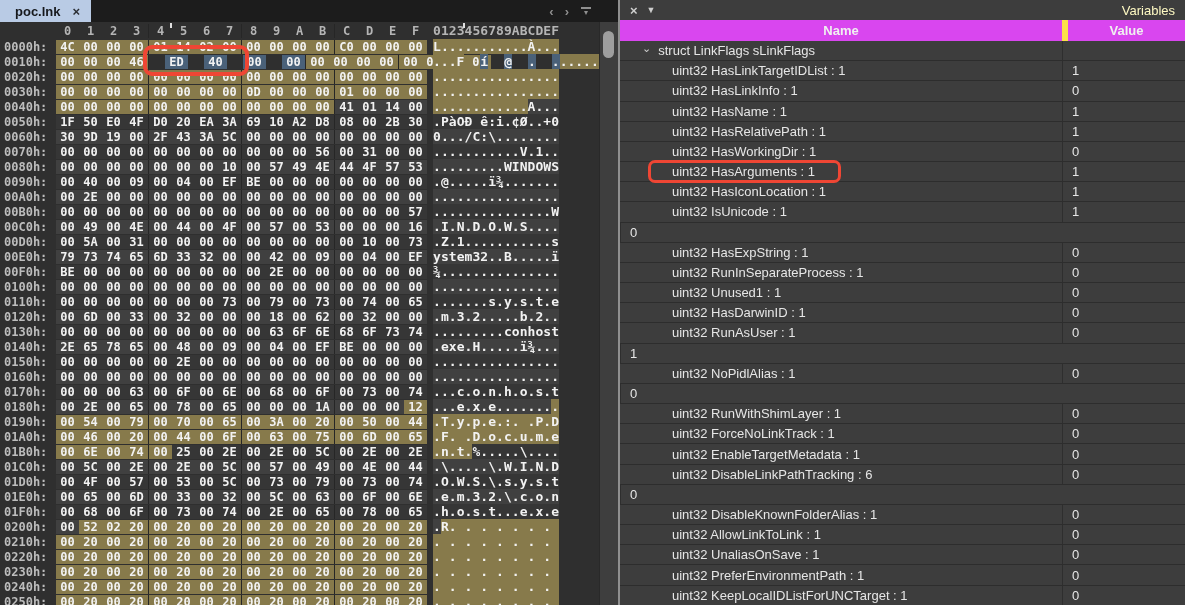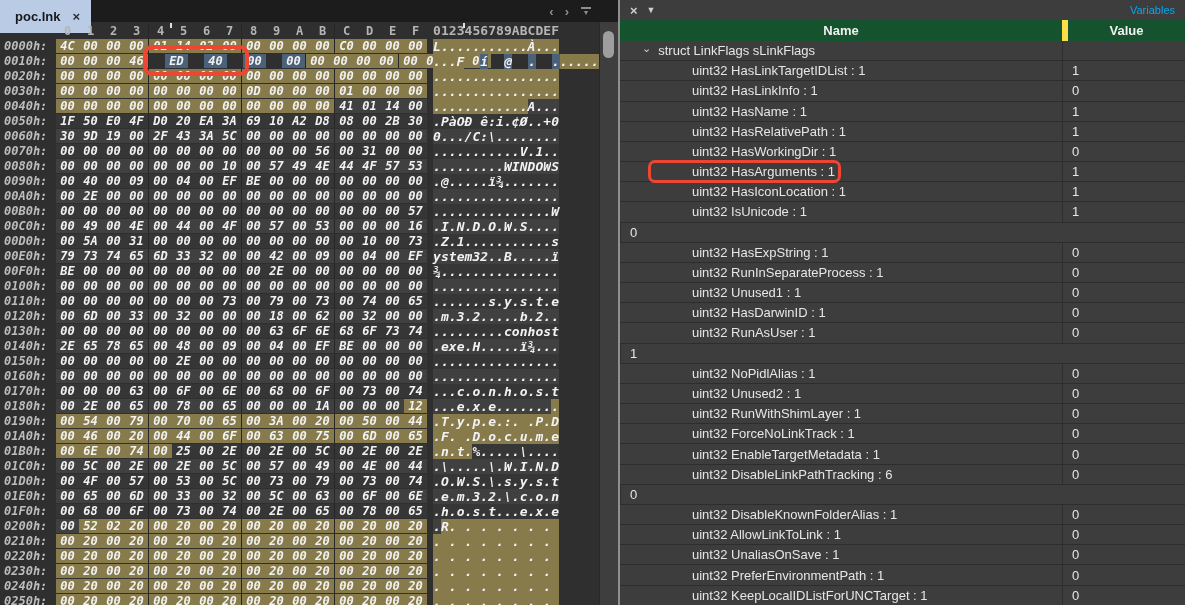--- a/index.html
+++ b/index.html
@@ -2,35 +2,35 @@
 <html style="--khaki: #877a4b; --selblue: #4a6179; --annred: #ef4634; --tabblue: #b9cbe5;"><head>
 <meta charset="utf-8">
 <style>
   html,body{margin:0;padding:0;background:#222;}
   .app{position:relative;width:1185px;height:605px;background:#2f2f2f;overflow:hidden;
        font-family:"Liberation Sans",sans-serif;-webkit-font-smoothing:antialiased;}
 
   
   .left{position:absolute;left:0;top:0;width:618px;height:605px;background:#2f2f2f;}
   .tabbar{position:absolute;left:0;top:0;width:100%;height:22px;background:#1c1c1c;}
-  .tab{position:absolute;left:0;top:0;height:33px;background:var(--tabblue,#b9cbe5);
+  .tab{position:absolute;left:0;top:0;height:22px;background:var(--tabblue,#b9cbe5);
        color:#16181c;font-size:13px;font-weight:bold;display:flex;align-items:center;
        padding:0 11px 0 15px;gap:12px;cursor:default;}
   .tabclose{font-size:13px;font-weight:bold;color:#2a2d33;line-height:1;}
   .nav{position:absolute;right:26px;top:0;height:22px;display:flex;align-items:center;gap:11px;
        color:#8f8f8f;font-size:13px;}
   .navglyph{line-height:1;font-weight:bold;}
   .ddicon{display:flex;flex-direction:column;align-items:center;width:12px;}
   .ddicon .bar{width:10px;border-top:2px solid #8f8f8f;margin-bottom:1px;}
   .ddicon .tri{font-size:8px;color:#8f8f8f;line-height:6px;}
 
   .hexhead{position:absolute;left:0;top:22px;height:17px;display:flex;align-items:center;
            font-family:"DejaVu Sans Mono",monospace;font-weight:bold;font-size:12px;color:#b5b5b5;}
   .hexbody{position:absolute;left:0;top:39px;bottom:0;width:600px;display:flex;flex-direction:column;}
-  .hrow{display:flex;flex:1;align-items:flex-start;font-style:italic;}
+  .hrow{display:flex;flex:1;align-items:center;}
   .off{width:52px;padding-left:4px;display:flex;align-items:center;
        font-family:"DejaVu Sans Mono",monospace;font-weight:bold;font-size:12px;color:#bdbdbd;}
   .bytes{display:flex;width:371px;}
   .grp{display:flex;border-right:1px solid #262626;}
   .grp:last-child{border-right:none;}
   .b{width:23px;display:flex;align-items:center;justify-content:center;
      font-family:"DejaVu Sans Mono",monospace;font-weight:bold;font-size:12px;color:#f2f2f2;}
   .ascii{display:flex;width:126px;margin-left:6px;}
   .a{width:7.875px;display:flex;align-items:center;justify-content:center;
      font-family:"DejaVu Sans Mono",monospace;font-weight:bold;font-size:13px;color:#f2f2f2;}
@@ -53,29 +53,29 @@
   .anno1{left:143px;top:45px;width:106px;height:31px;}
   .anno2{left:28px;top:160px;width:193px;height:23px;border-width:3.5px;border-radius:7px;}
 
   
   .vpanel{position:absolute;left:620px;top:0;width:565px;height:605px;background:#3d3d3d;}
   .vtitle{position:absolute;left:0;top:0;width:100%;height:20px;background:#3d3d3d;
           display:flex;align-items:center;padding:0 10px;box-sizing:border-box;
           color:#d6d6d6;font-size:13px;}
   .vclose{font-size:13px;font-weight:bold;color:#cfcfcf;margin-right:9px;line-height:1;}
   .vdd{font-size:9px;color:#cfcfcf;}
-  .vtitletext{margin-left:auto;color:#0ea5e9;font-size:11px;}
-  .vhead{position:absolute;left:0;top:20px;width:100%;height:21px;background:#14532d;
+  .vtitletext{margin-left:auto;color:#fef9c3;font-size:13px;}
+  .vhead{position:absolute;left:0;top:20px;width:100%;height:21px;background:#d946ef;
          display:flex;font-size:13px;font-weight:bold;color:#f0f0f0;}
   .vhname{width:442px;display:flex;align-items:center;justify-content:center;}
   .vhval{flex:1;display:flex;align-items:center;justify-content:center;border-left:6px solid #fde047;}
   .vrows{position:absolute;left:0;top:41px;bottom:0;width:100%;display:flex;flex-direction:column;}
   .vrow{flex:1;display:flex;background:#3d3d3d;border-bottom:1px solid #2d2d2d;box-sizing:border-box;}
   .vrow:last-child{border-bottom:none;}
-  .vname{width:442px;display:flex;align-items:center;padding-left:72px;box-sizing:border-box;
+  .vname{width:442px;display:flex;align-items:center;padding-left:52px;box-sizing:border-box;
          color:#e6e6e6;font-size:13px;white-space:nowrap;overflow:hidden;}
   .vname.struct{padding-left:22px;gap:7px;}
   .vexp{color:#cfcfcf;font-size:11px;line-height:1;transform:translateY(-2px);}
   .vval{flex:1;display:flex;align-items:center;padding-left:9px;border-left:1px solid #2e2e2e;
         color:#e6e6e6;font-size:13px;}
 </style>
 </head>
 <body>
 
 <div class="app">
@@ -2046,23 +2046,20 @@
         <div class="vrow">
           <span class="vval">1</span>
         </div>
         <div class="vrow">
           <span class="vname">
             <span class="">uint32 NoPidlAlias : 1</span>
           </span>
           <span class="vval">0</span>
         </div>
         <div class="vrow">
-          <span class="vname">
-            <span class="">uint32 Unused2 : 1</span>
-          </span>
           <span class="vval">0</span>
         </div>
         <div class="vrow">
           <span class="vname">
             <span class="">uint32 RunWithShimLayer : 1</span>
           </span>
           <span class="vval">0</span>
         </div>
         <div class="vrow">
           <span class="vname">

